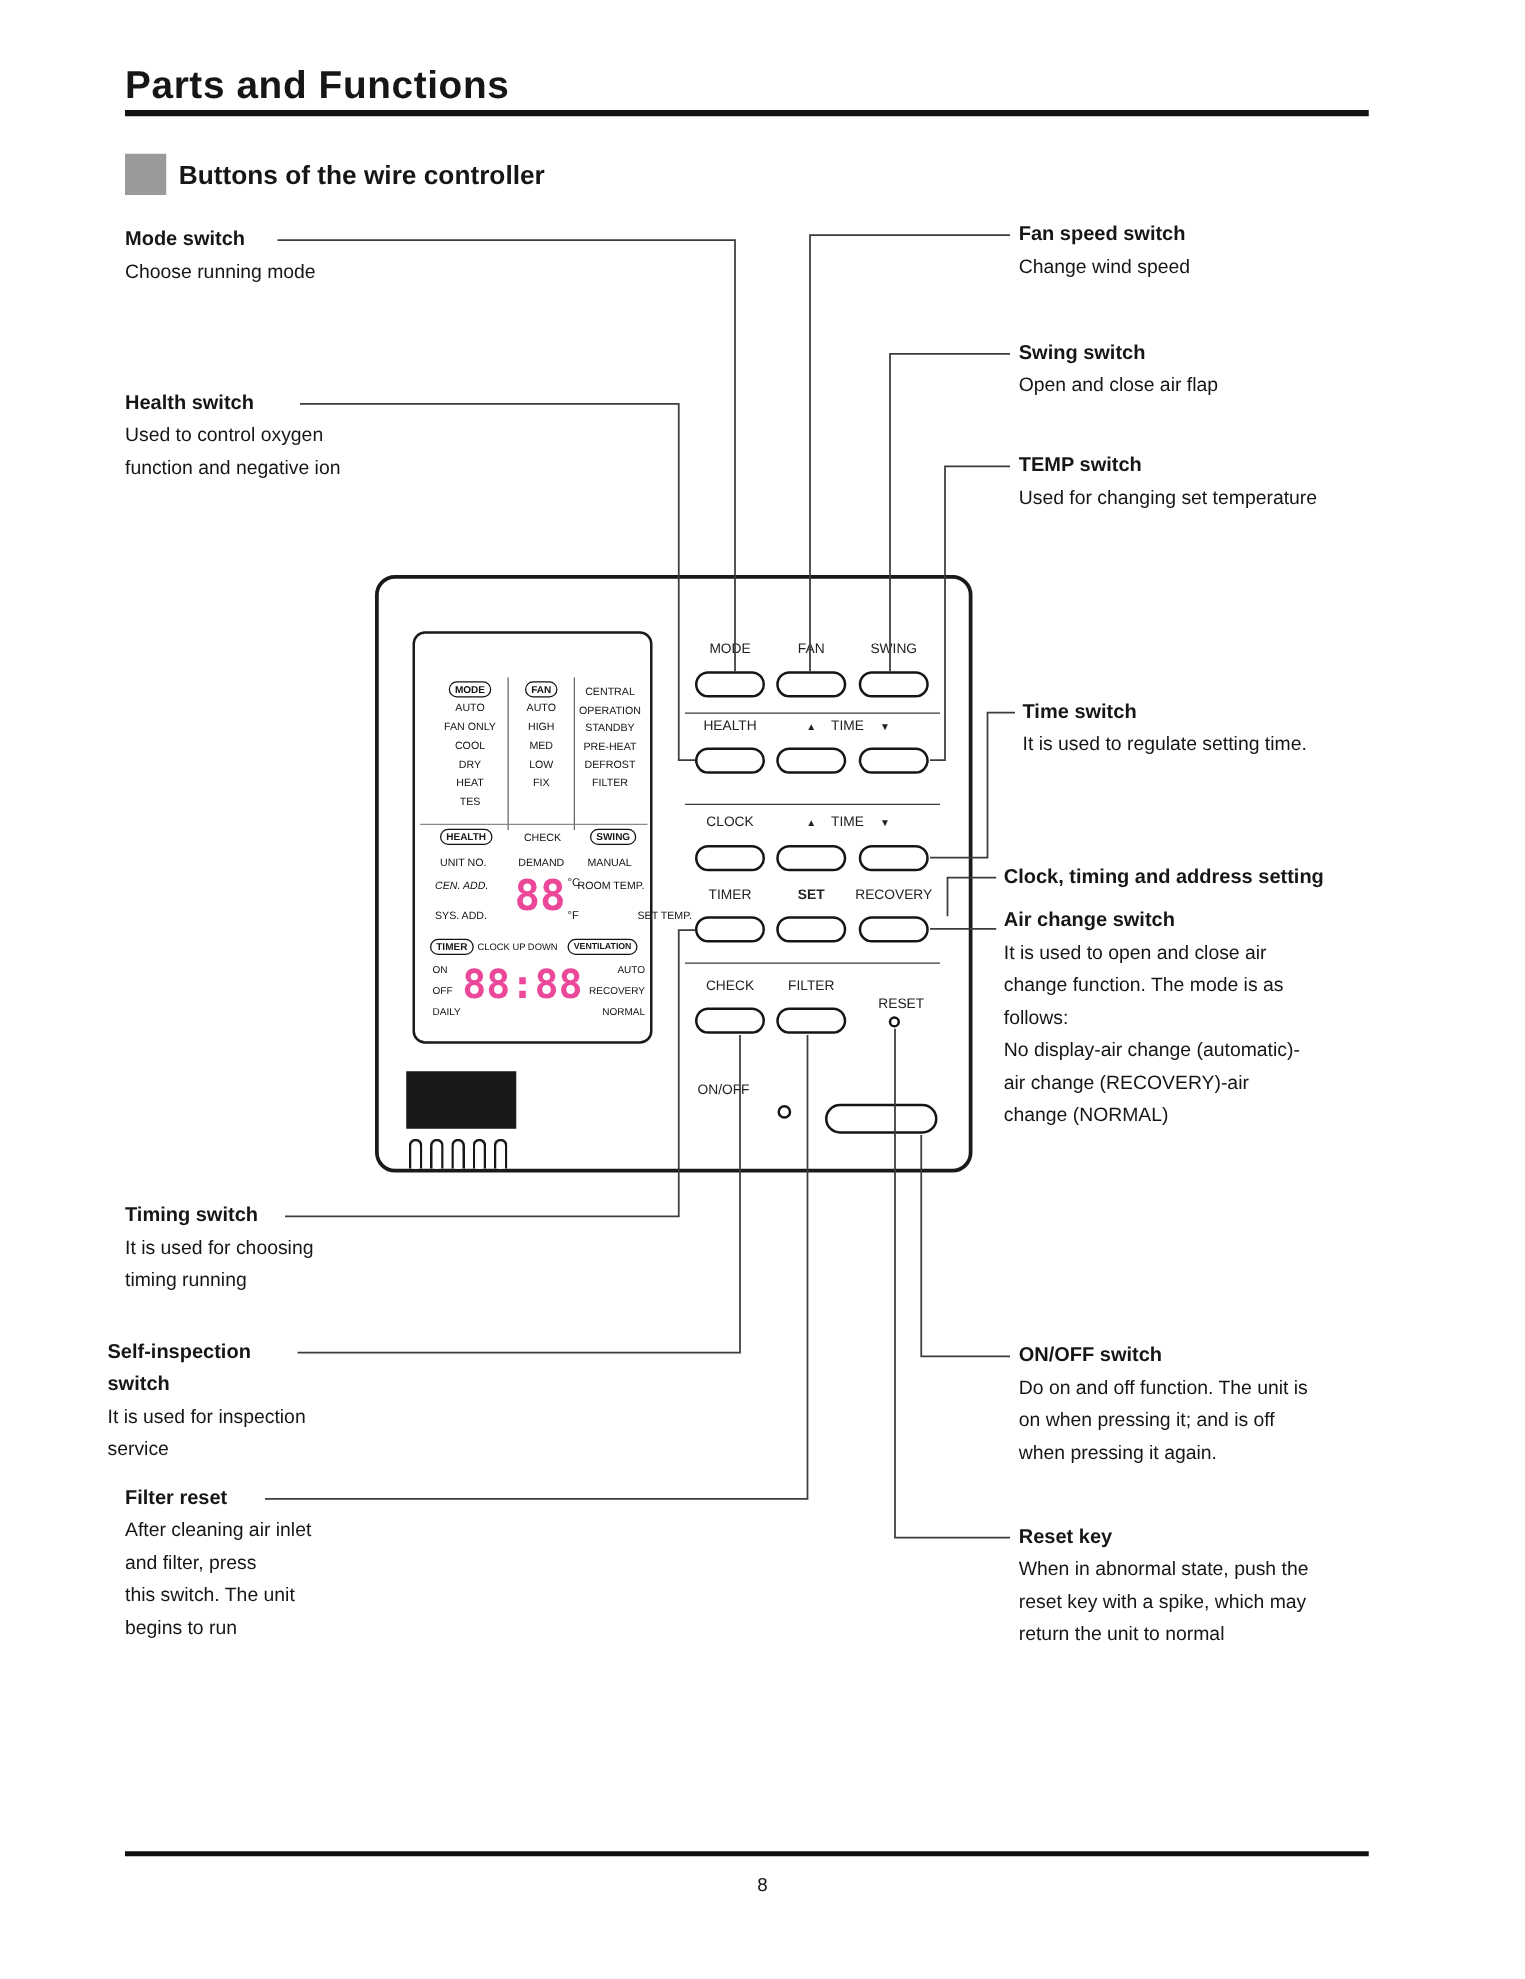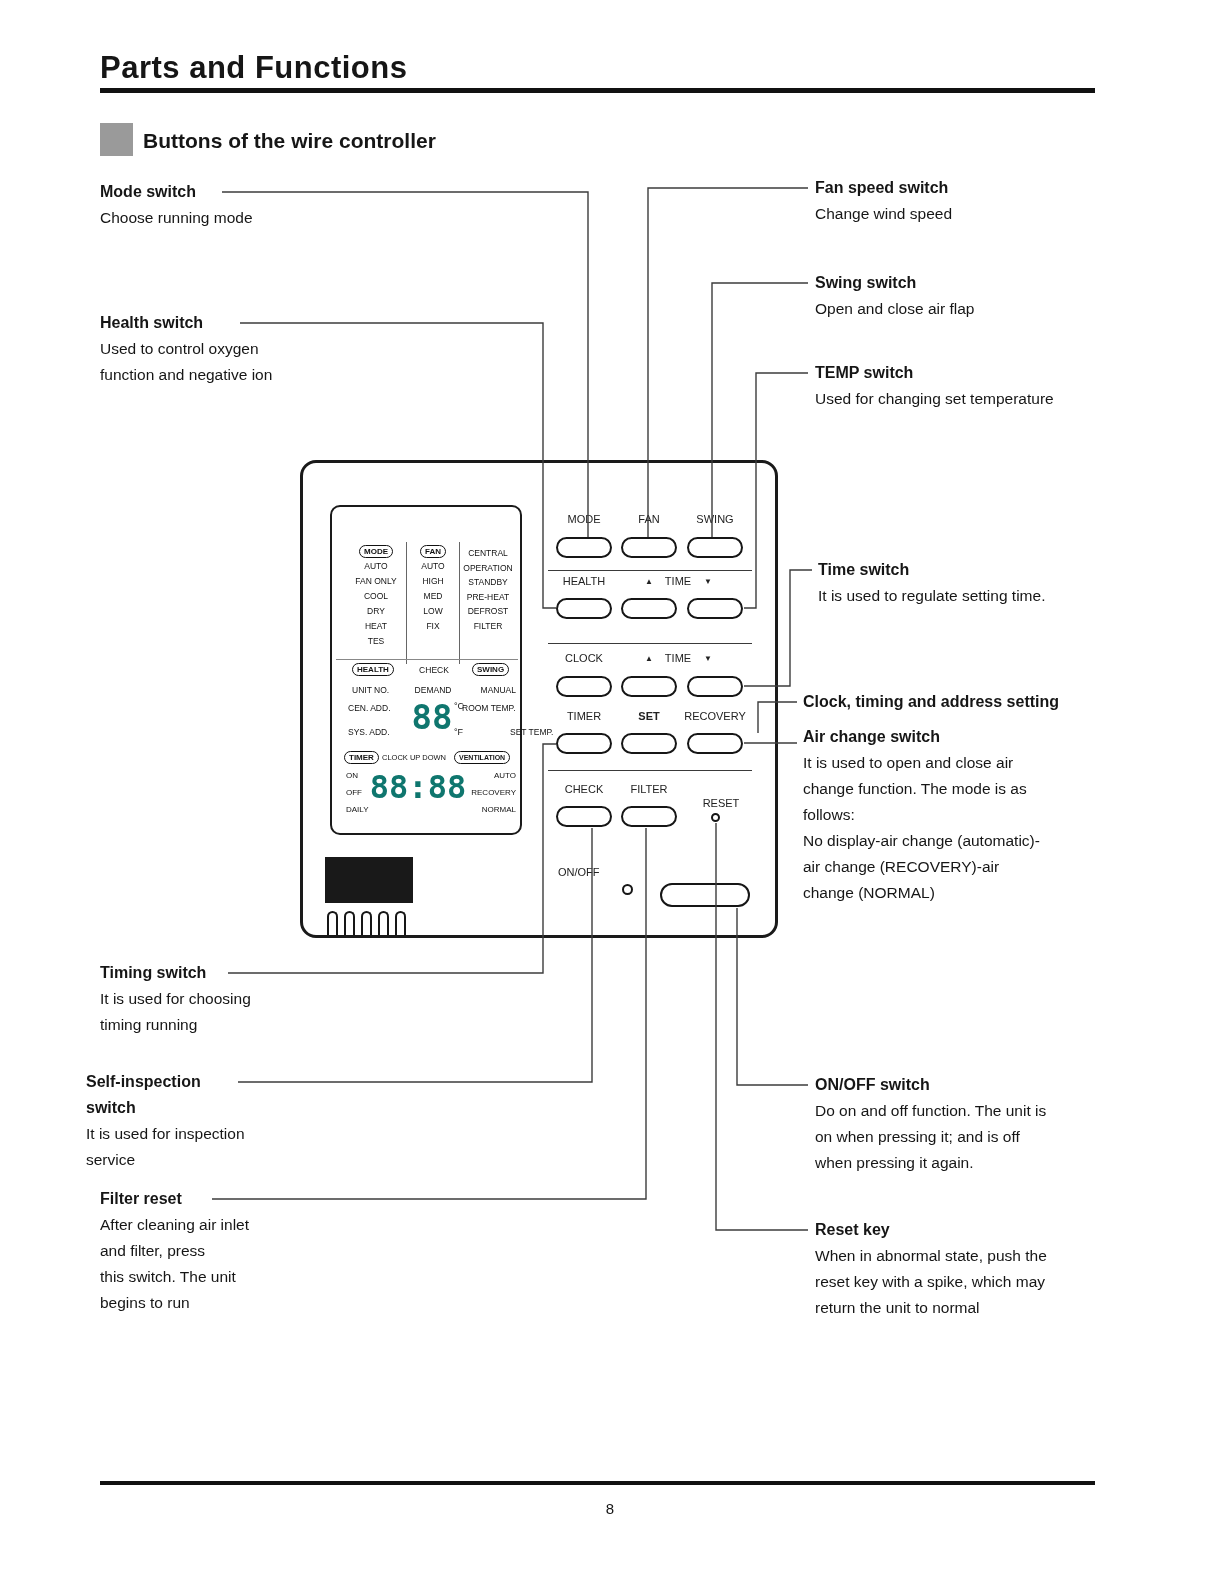--- a/index.html
+++ b/index.html
@@ -25,21 +25,21 @@
                 border:3px solid #1a1a1a; border-radius:16px; background:#fff; z-index:2; }
   .lcd { position:absolute; left:27px; top:42px; width:192px; height:330px;
          border:2px solid #1a1a1a; border-radius:10px; background:#fff; }
   .lcd-col { position:absolute; text-align:center; font-size:8.5px; line-height:15px; color:#111; }
   .lcd-col div { white-space:nowrap; }
   .badge { display:inline-block; border:1px solid #111; border-radius:8px; padding:0 4px;
            font-size:8px; line-height:11px; font-weight:700; white-space:nowrap; background:#fff; }
   .lcd-txt { position:absolute; font-size:8.5px; color:#111; white-space:nowrap; }
   .vline { position:absolute; width:1px; background:#666; }
   .hline { position:absolute; height:1px; background:#888; }
-  .seg { font-family:"DejaVu Sans Mono", monospace; font-weight:700; color:#0f766e; }
+  .seg { font-family:"DejaVu Sans Mono", monospace; font-weight:700; color:#ec4899; }
 
   .pill { position:absolute; width:56px; height:21px; border:2px solid #161616; border-radius:11px; background:#fff; }
   .blabel { position:absolute; font-size:11px; color:#222; text-align:center; white-space:nowrap; }
   .arrow { position:absolute; font-size:8px; color:#222; }
   .sep { position:absolute; left:245px; width:204px; height:1px; background:#3a3a3a; }
   .dot { position:absolute; border:2px solid #161616; border-radius:50%; background:#fff; }
   .blackbox { position:absolute; left:22px; top:394px; width:88px; height:46px; background:#191919; }
   .vent { position:absolute; width:11px; height:24px; border:2px solid #161616; border-bottom:none;
           border-radius:6px 6px 0 0; background:#fff; }
 
@@ -189,23 +189,23 @@
         <div>DEFROST</div>
         <div>FILTER</div>
       </div>
 
       <span class="badge abs" style="left:20px; top:156px;">HEALTH</span>
       <div class="lcd-txt" style="left:78px; top:158px; width:48px; text-align:center;">CHECK</div>
       <span class="badge abs" style="left:140px; top:156px;">SWING</span>
 
       <div class="lcd-txt" style="left:20px; top:178px;">UNIT NO.</div>
       <div class="lcd-txt" style="left:76px; top:178px; width:50px; text-align:center;">DEMAND</div>
-      <div class="lcd-txt" style="left:138px; top:178px; width:46px; text-align:right;">MANUAL</div>
-
-      <div class="lcd-txt" style="left:16px; top:196px;">CEN. ADD.</div>
+      <div class="lcd-txt" style="left:138px; top:178px; width:46px; text-align:left;">MANUAL</div>
+
+      <div class="lcd-txt" style="left:16px; top:196px;font-style:italic;">CEN. ADD.</div>
       <div class="lcd-txt" style="left:16px; top:220px;">SYS. ADD.</div>
       <div class="seg abs" style="left:78px; top:190px; width:44px; font-size:34px; text-align:center; line-height:40px;">88</div>
       <div class="lcd-txt" style="left:122px; top:194px; font-size:9px;">°C</div>
       <div class="lcd-txt" style="left:122px; top:220px; font-size:9px;">°F</div>
       <div class="lcd-txt" style="left:130px; top:196px; width:56px;">ROOM TEMP.</div>
       <div class="lcd-txt" style="left:134px; top:220px; width:52px;margin-left:44px;">SET TEMP.</div>
 
       <span class="badge abs" style="left:12px; top:244px;">TIMER</span>
       <div class="lcd-txt" style="left:50px; top:246px; font-size:7.5px;">CLOCK UP  DOWN</div>
       <span class="badge abs" style="left:122px; top:244px; font-size:7px;">VENTILATION</span>

